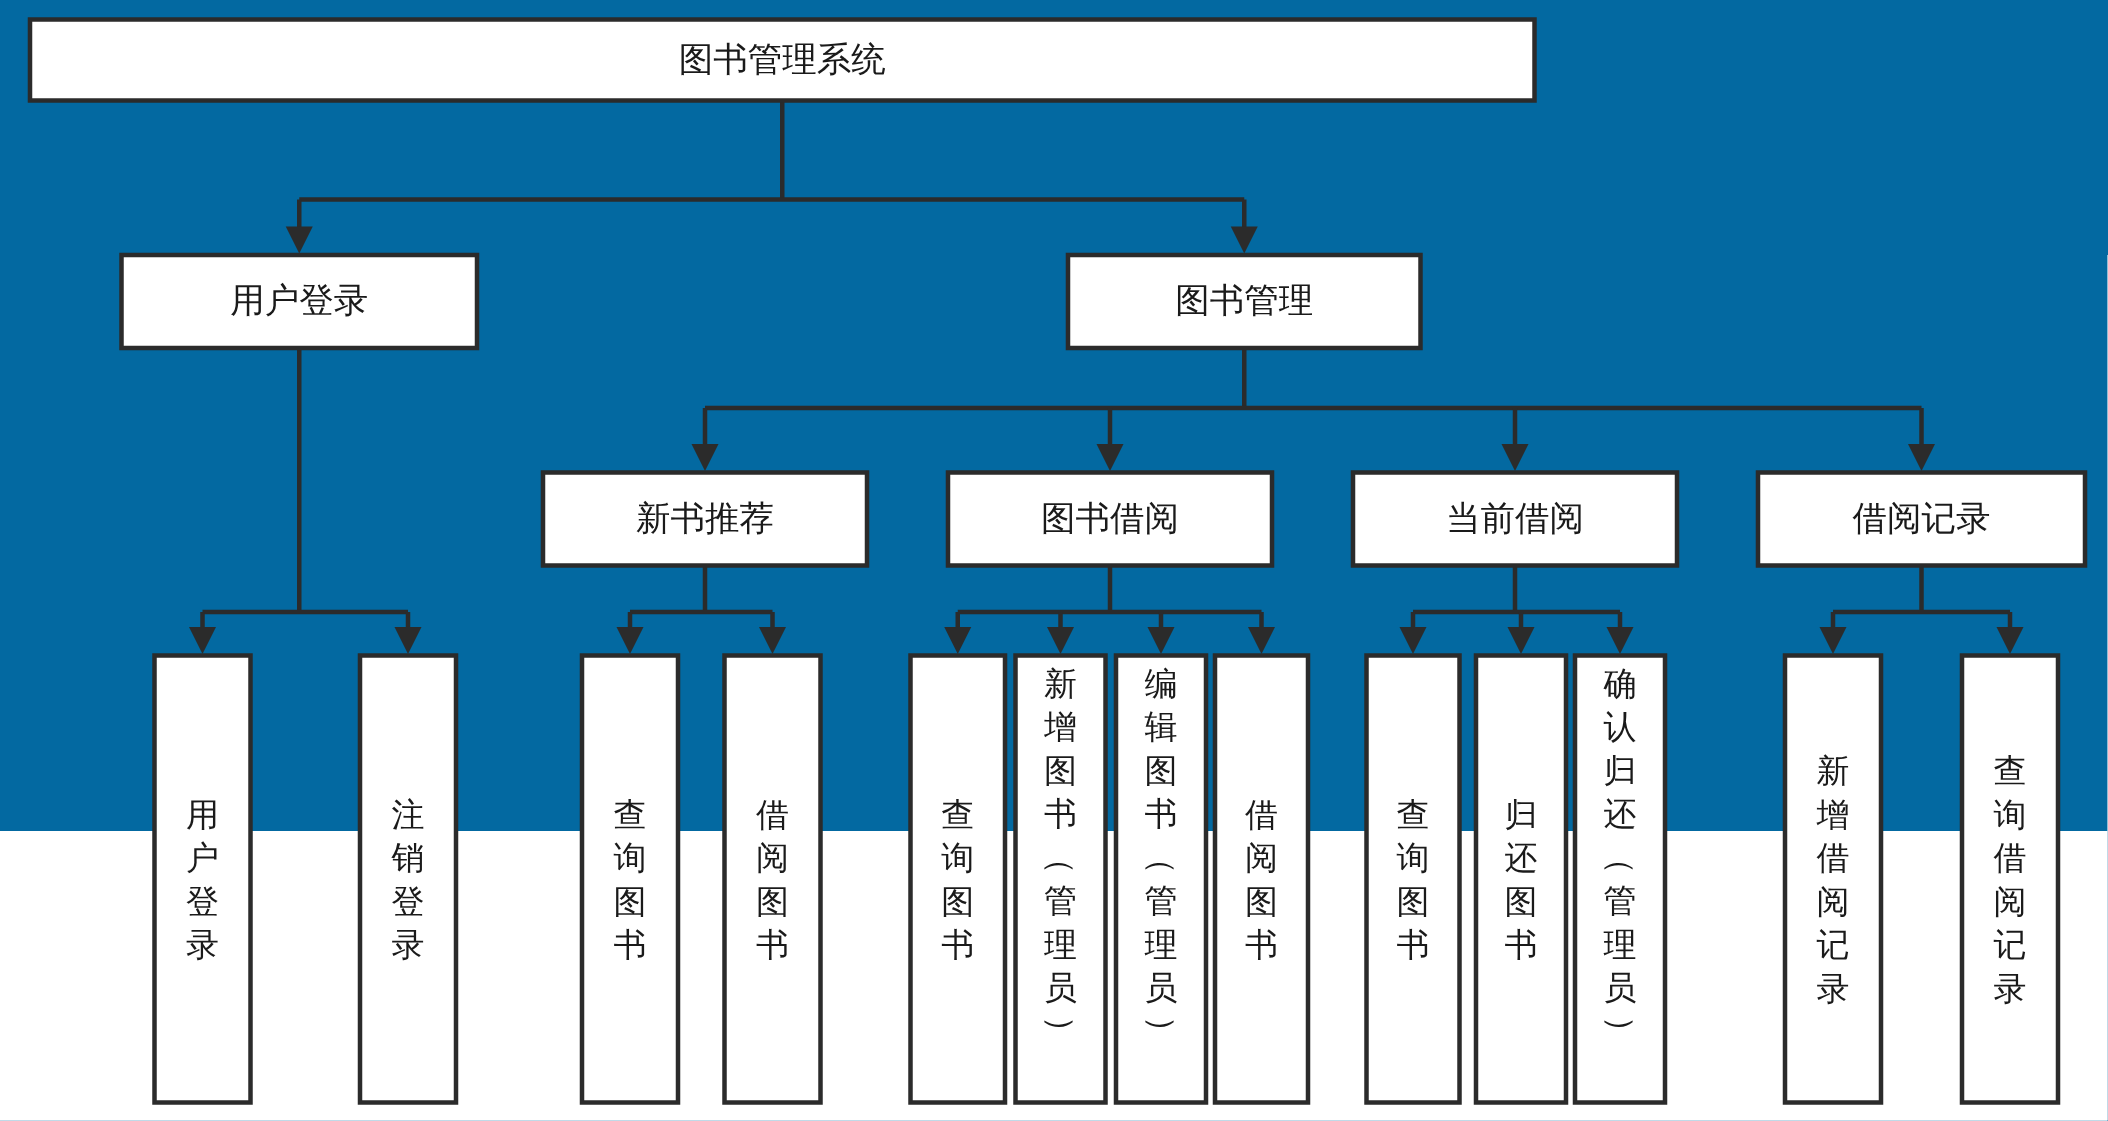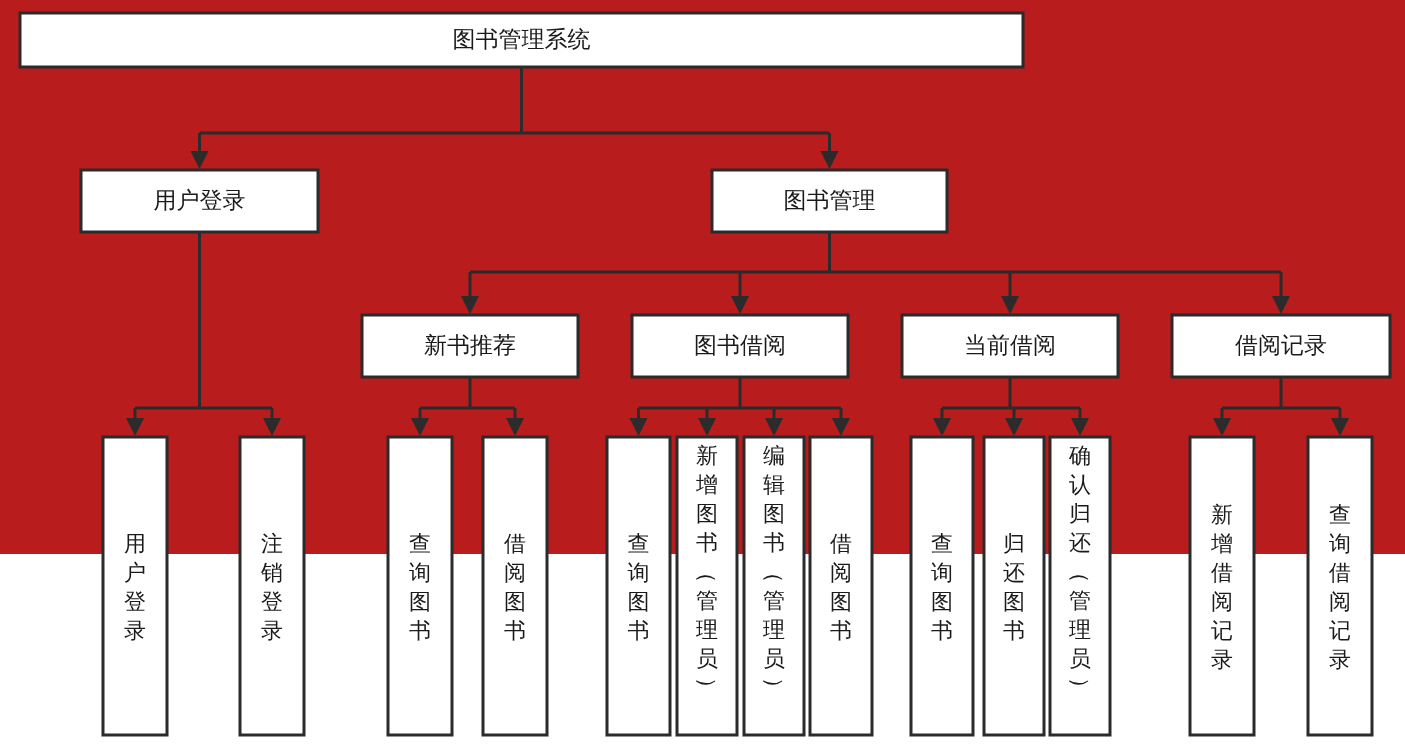--- a/index.html
+++ b/index.html
@@ -1,18 +1,18 @@
 <!DOCTYPE html>
 <html><head>
 <meta charset="utf-8">
 <style>
   html,body{margin:0;padding:0;background:#ffffff;}
   body{width:1405px;height:747px;overflow:hidden;
        font-family:"Liberation Sans","DejaVu Sans",sans-serif;}
-  #stage{position:relative;width:1405px;height:554px;background:#b91c1c;}
+  #stage{position:relative;width:1405px;height:554px;background:#0369a1;}
   svg.diagram{position:absolute;left:0;top:0;width:1405px;height:747px;}
   .node-box{fill:#ffffff;stroke:#2b2b2b;stroke-width:3;}
   .link{stroke:#2b2b2b;stroke-width:3;fill:none;stroke-linecap:butt;}
   .arrowhead{fill:#2b2b2b;stroke:none;}
   .node-label{font-family:"Liberation Sans","DejaVu Sans",sans-serif;
               fill:#1a1a1a;font-size:23px;text-anchor:middle;dominant-baseline:middle;}
   .vlabel-char{font-family:"Liberation Sans","DejaVu Sans",sans-serif;
                fill:#1a1a1a;font-size:22px;text-anchor:middle;}
   .watermark{position:absolute;right:6px;bottom:4px;color:#bdbdbd;font-size:17px;
              font-family:"Liberation Sans","DejaVu Sans",sans-serif;white-space:nowrap;

